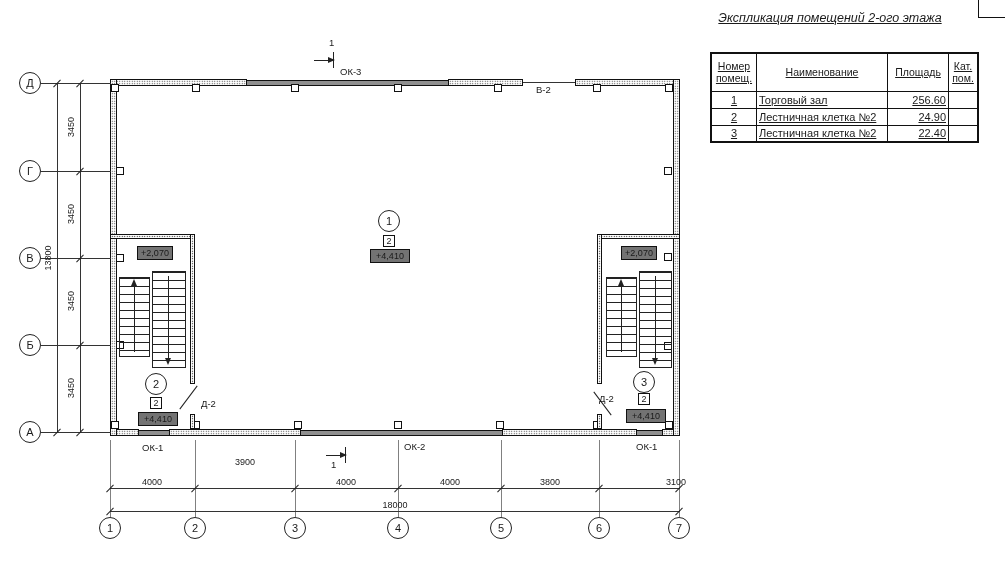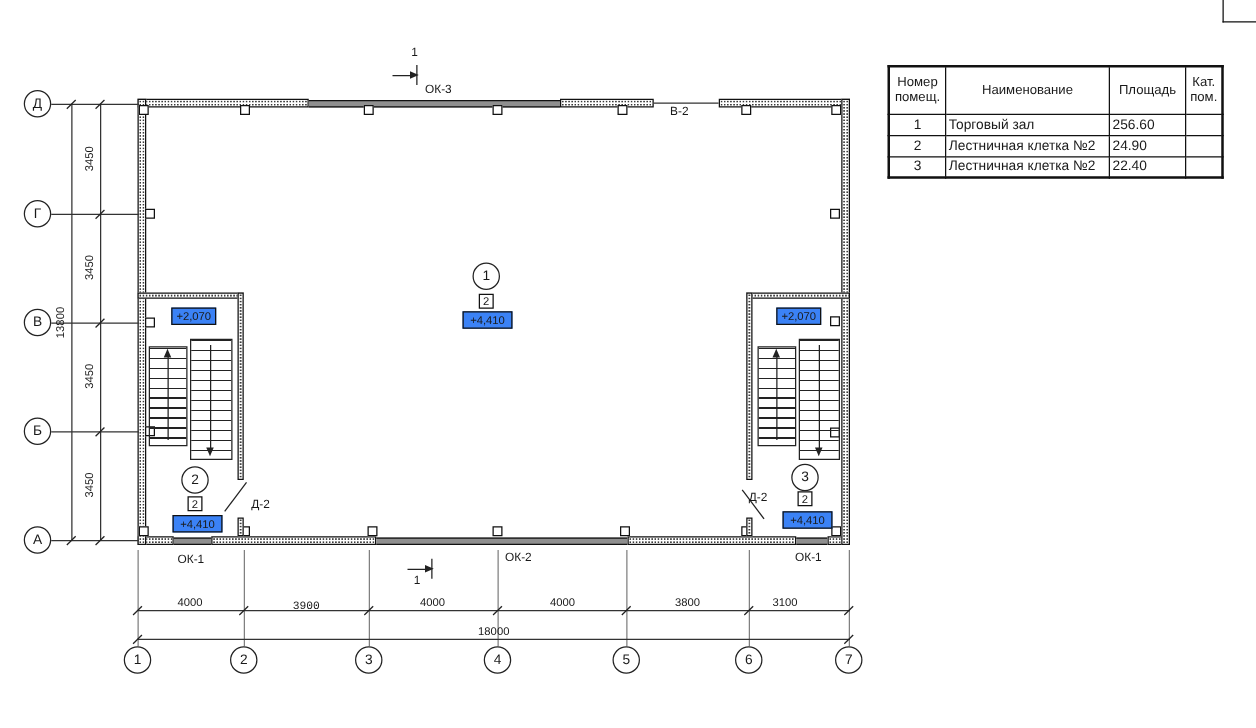--- a/index.html
+++ b/index.html
@@ -17,48 +17,49 @@
         background-image:radial-gradient(circle,#3a3a3a 0.7px,transparent 0.85px);background-size:2.5px 2.5px;}
   .win{position:absolute;box-sizing:border-box;height:6px;background:#8f8f8f;
        border-top:1px solid #111;border-bottom:1px solid #111;}
   .col-sq{position:absolute;width:8px;height:8px;box-sizing:border-box;border:1px solid #111;background:#fff;}
   .tick{position:absolute;width:10px;height:1px;background:#222;transform:rotate(-45deg);}
   .axis-circle{position:absolute;width:22px;height:22px;box-sizing:border-box;border:1.3px solid #222;
        border-radius:50%;background:#fff;display:flex;align-items:center;justify-content:center;font-size:11px;}
   .dimlabel{position:absolute;font-size:9px;white-space:nowrap;transform:translate(-50%,0);}
   .vdimlabel{position:absolute;font-size:9px;white-space:nowrap;transform:translate(-50%,-50%) rotate(-90deg);}
   .plan-label{position:absolute;font-size:9.5px;white-space:nowrap;}
-  .elev{position:absolute;box-sizing:border-box;border:1px solid #111;background:#3b82f6;font-size:9px;
+  .elev{position:absolute;box-sizing:border-box;border:1px solid #111;background:#737373;font-size:9px;
        padding:1px 3px;white-space:nowrap;display:flex;align-items:center;justify-content:center;}
   .tsq{position:absolute;width:12px;height:12px;box-sizing:border-box;border:1px solid #111;background:#fff;
        display:flex;align-items:center;justify-content:center;font-size:9px;}
   .flight{position:absolute;box-sizing:border-box;border:1px solid #222;
        background-image:repeating-linear-gradient(to bottom,#222 0 1px,transparent 1px 8px);}
   .ah-up{position:absolute;width:0;height:0;border-left:3px solid transparent;border-right:3px solid transparent;border-bottom:7px solid #222;}
   .ah-down{position:absolute;width:0;height:0;border-left:3px solid transparent;border-right:3px solid transparent;border-top:7px solid #222;}
   .ah-right{position:absolute;width:0;height:0;border-top:3px solid transparent;border-bottom:3px solid transparent;border-left:7px solid #222;}
   .leaf{position:absolute;height:1px;background:#222;}
   
   #schedule-table{position:absolute;left:710px;top:52px;border-collapse:collapse;table-layout:fixed;
-       border:2px solid #111;font-size:11px;}
+       border:2px solid #111;font-size:11px;text-decoration:underline;}
   #schedule-table th,#schedule-table td{border:1px solid #111;padding:0 2px;overflow:hidden;}
   #schedule-table th{font-weight:normal;font-size:10.5px;line-height:1.15;text-align:center;}
   #schedule-table thead tr{height:38px;}
   #schedule-table tbody tr{height:17px;}
   .c-num{width:40px;text-align:center;}
   .c-name{width:126px;text-align:left;}
-  .c-area{width:56px;text-align:left;}
+  .c-area{width:56px;text-align:right;}
   .c-cat{width:24px;}
   .total-label{text-align:right;padding-right:3px;}
 </style>
 </head>
 <body>
 
 <div id="canvas">
 
+  <div class="abs title" style="left:702px;top:11px;width:256px;font-size:12.5px;">Экспликация помещений 2-ого этажа</div>
 
   <div class="vline" style="left:978px;top:0;height:18px;background:#111;"></div>
   <div class="hline" style="left:978px;top:17px;width:27px;background:#111;"></div>
 
   <table id="schedule-table">
     <thead>
       <tr>
         <th class="c-num">Номер помещ.</th>
         <th class="c-name">Наименование</th>
         <th class="c-area">Площадь</th>
@@ -225,25 +226,25 @@
   <div class="tick" style="left:190px;top:488px;"></div>
   <div class="tick" style="left:290px;top:488px;"></div>
   <div class="tick" style="left:393px;top:488px;"></div>
   <div class="tick" style="left:496px;top:488px;"></div>
   <div class="tick" style="left:594px;top:488px;"></div>
   <div class="tick" style="left:674px;top:488px;"></div>
   <div class="tick" style="left:105px;top:511px;"></div>
   <div class="tick" style="left:674px;top:511px;"></div>
 
   <div class="dimlabel" style="left:152px;top:477px;">4000</div>
-  <div class="dimlabel" style="left:245px;top:480px;font-family:Liberation Mono, monospace;">3900</div>
+  <div class="dimlabel" style="left:245px;top:457px;">3900</div>
   <div class="dimlabel" style="left:346px;top:477px;">4000</div>
   <div class="dimlabel" style="left:450px;top:477px;">4000</div>
   <div class="dimlabel" style="left:550px;top:477px;">3800</div>
-  <div class="dimlabel" style="left:628px;top:477px;text-align:right;">3100</div>
+  <div class="dimlabel" style="left:676px;top:477px;text-align:right;">3100</div>
   <div class="dimlabel" style="left:395px;top:500px;">18000</div>
 
   <div class="axis-circle" style="left:99px;top:517px;">1</div>
   <div class="axis-circle" style="left:184px;top:517px;">2</div>
   <div class="axis-circle" style="left:284px;top:517px;">3</div>
   <div class="axis-circle" style="left:387px;top:517px;">4</div>
   <div class="axis-circle" style="left:490px;top:517px;">5</div>
   <div class="axis-circle" style="left:588px;top:517px;">6</div>
   <div class="axis-circle" style="left:668px;top:517px;">7</div>
 

